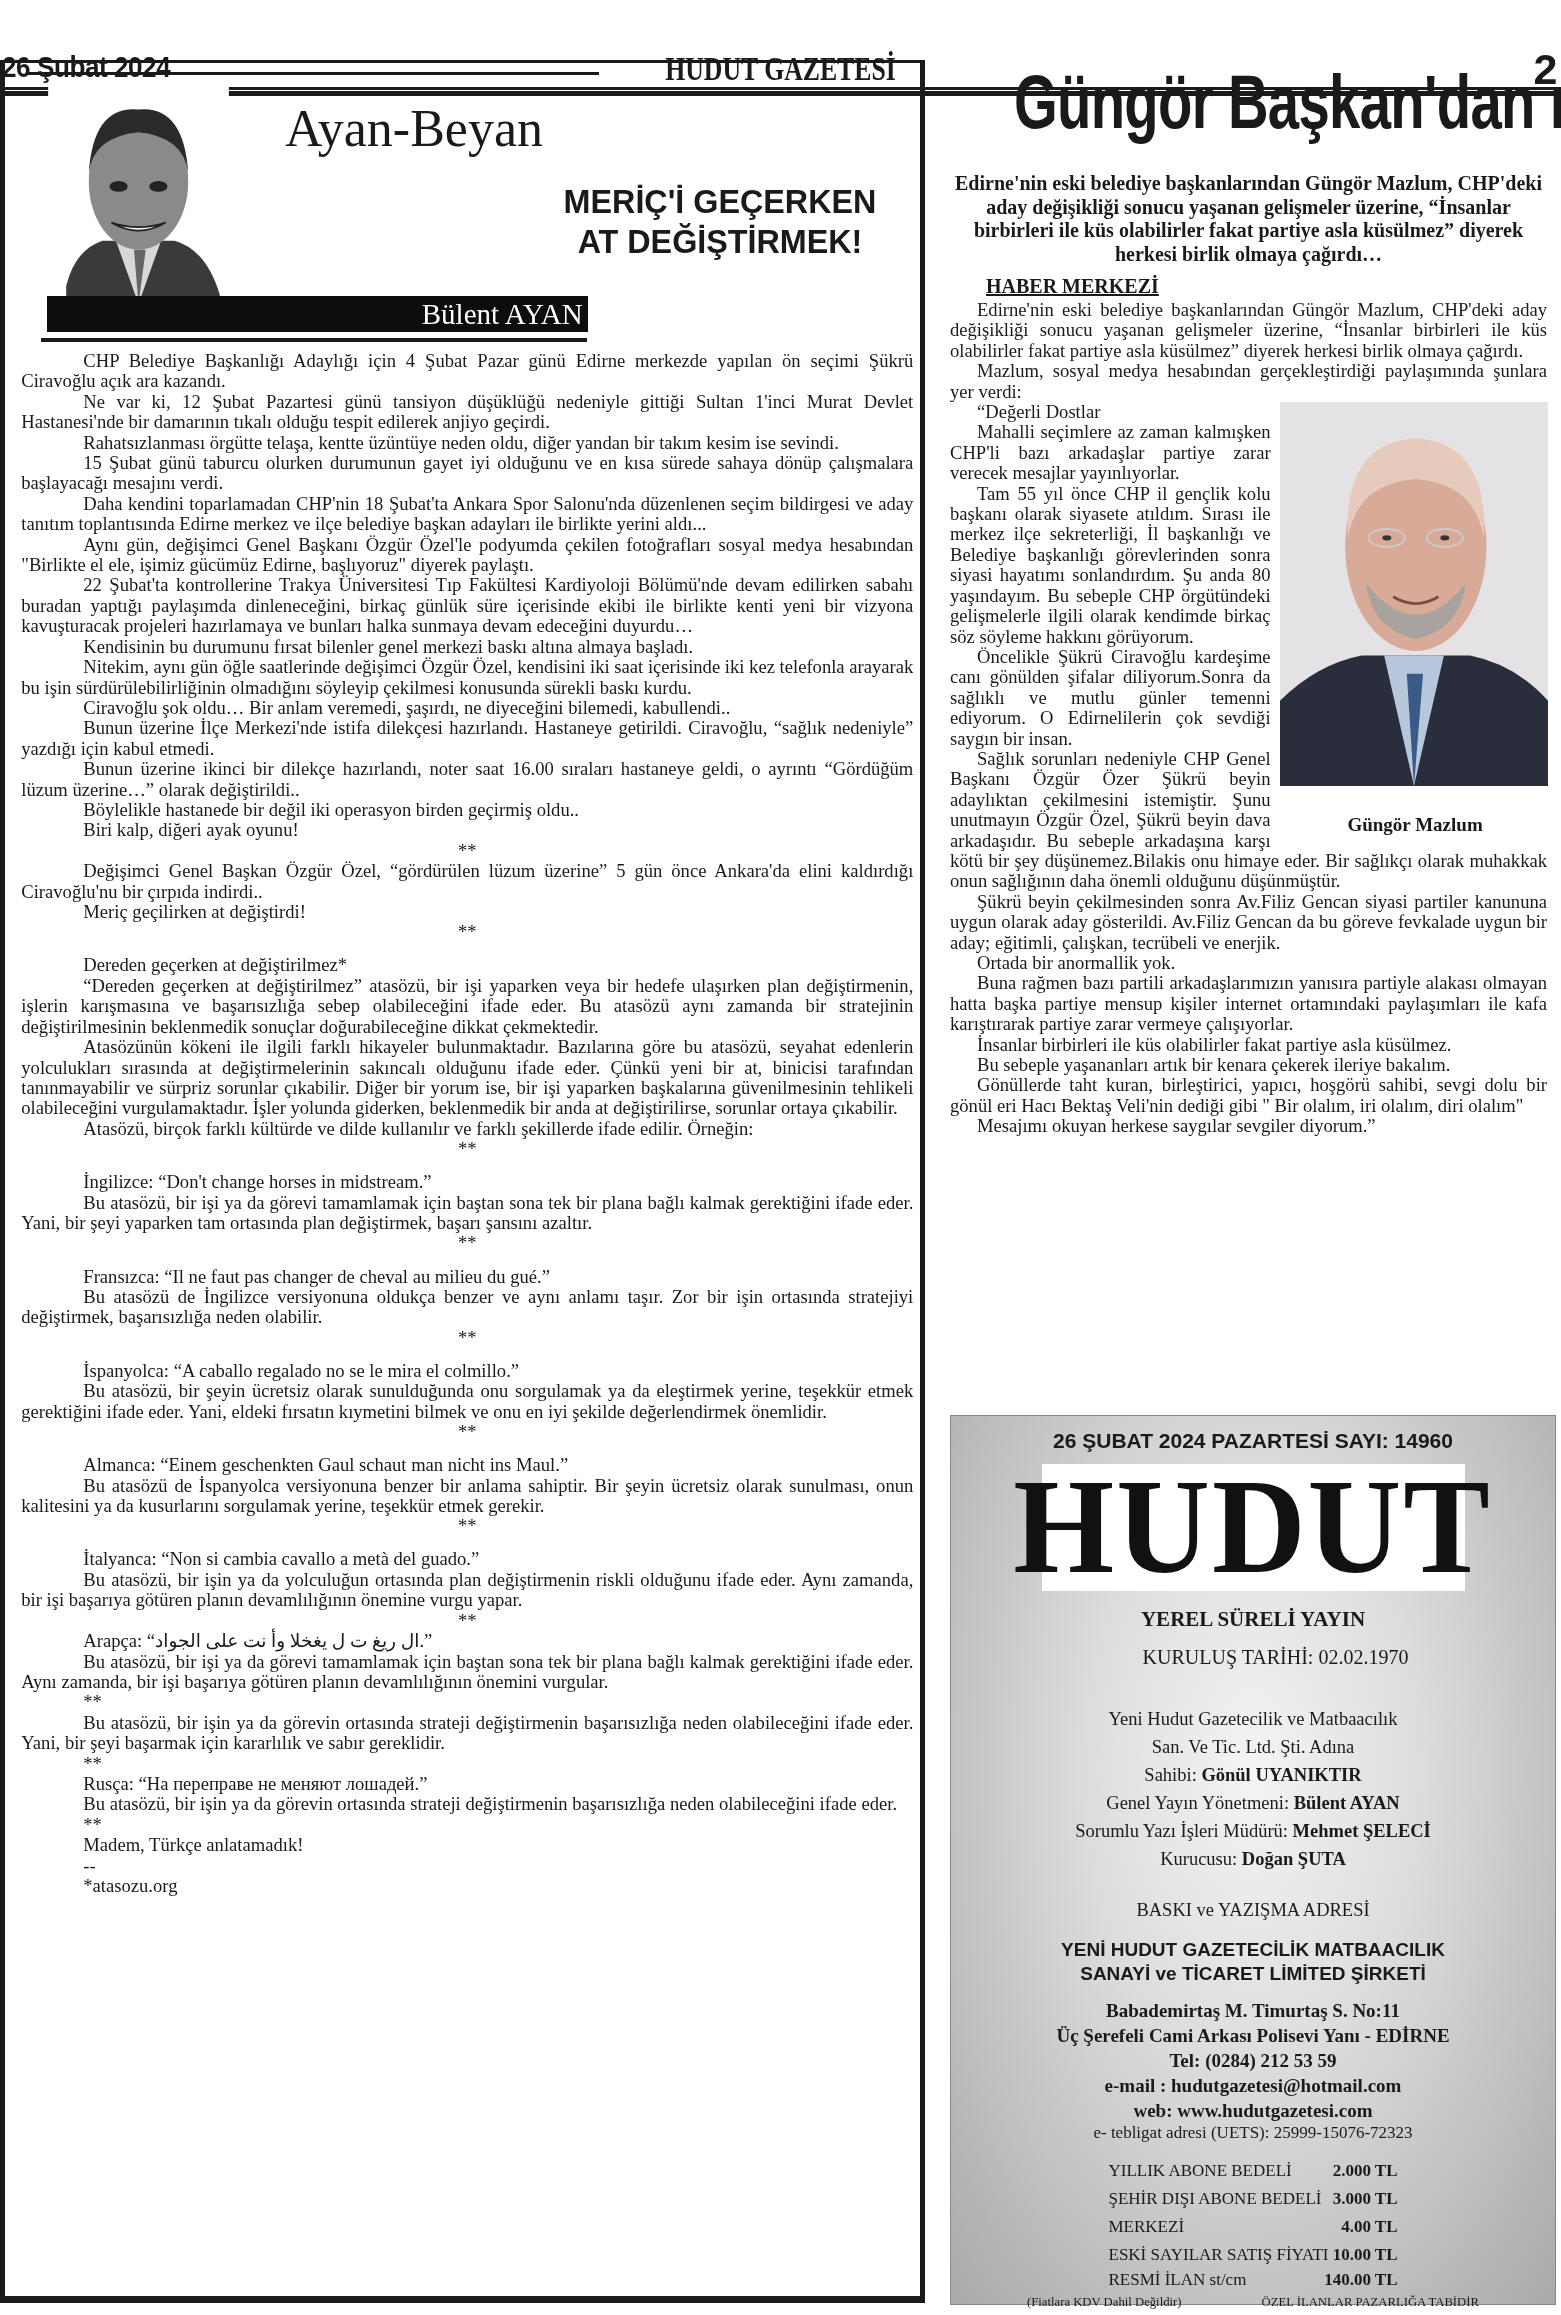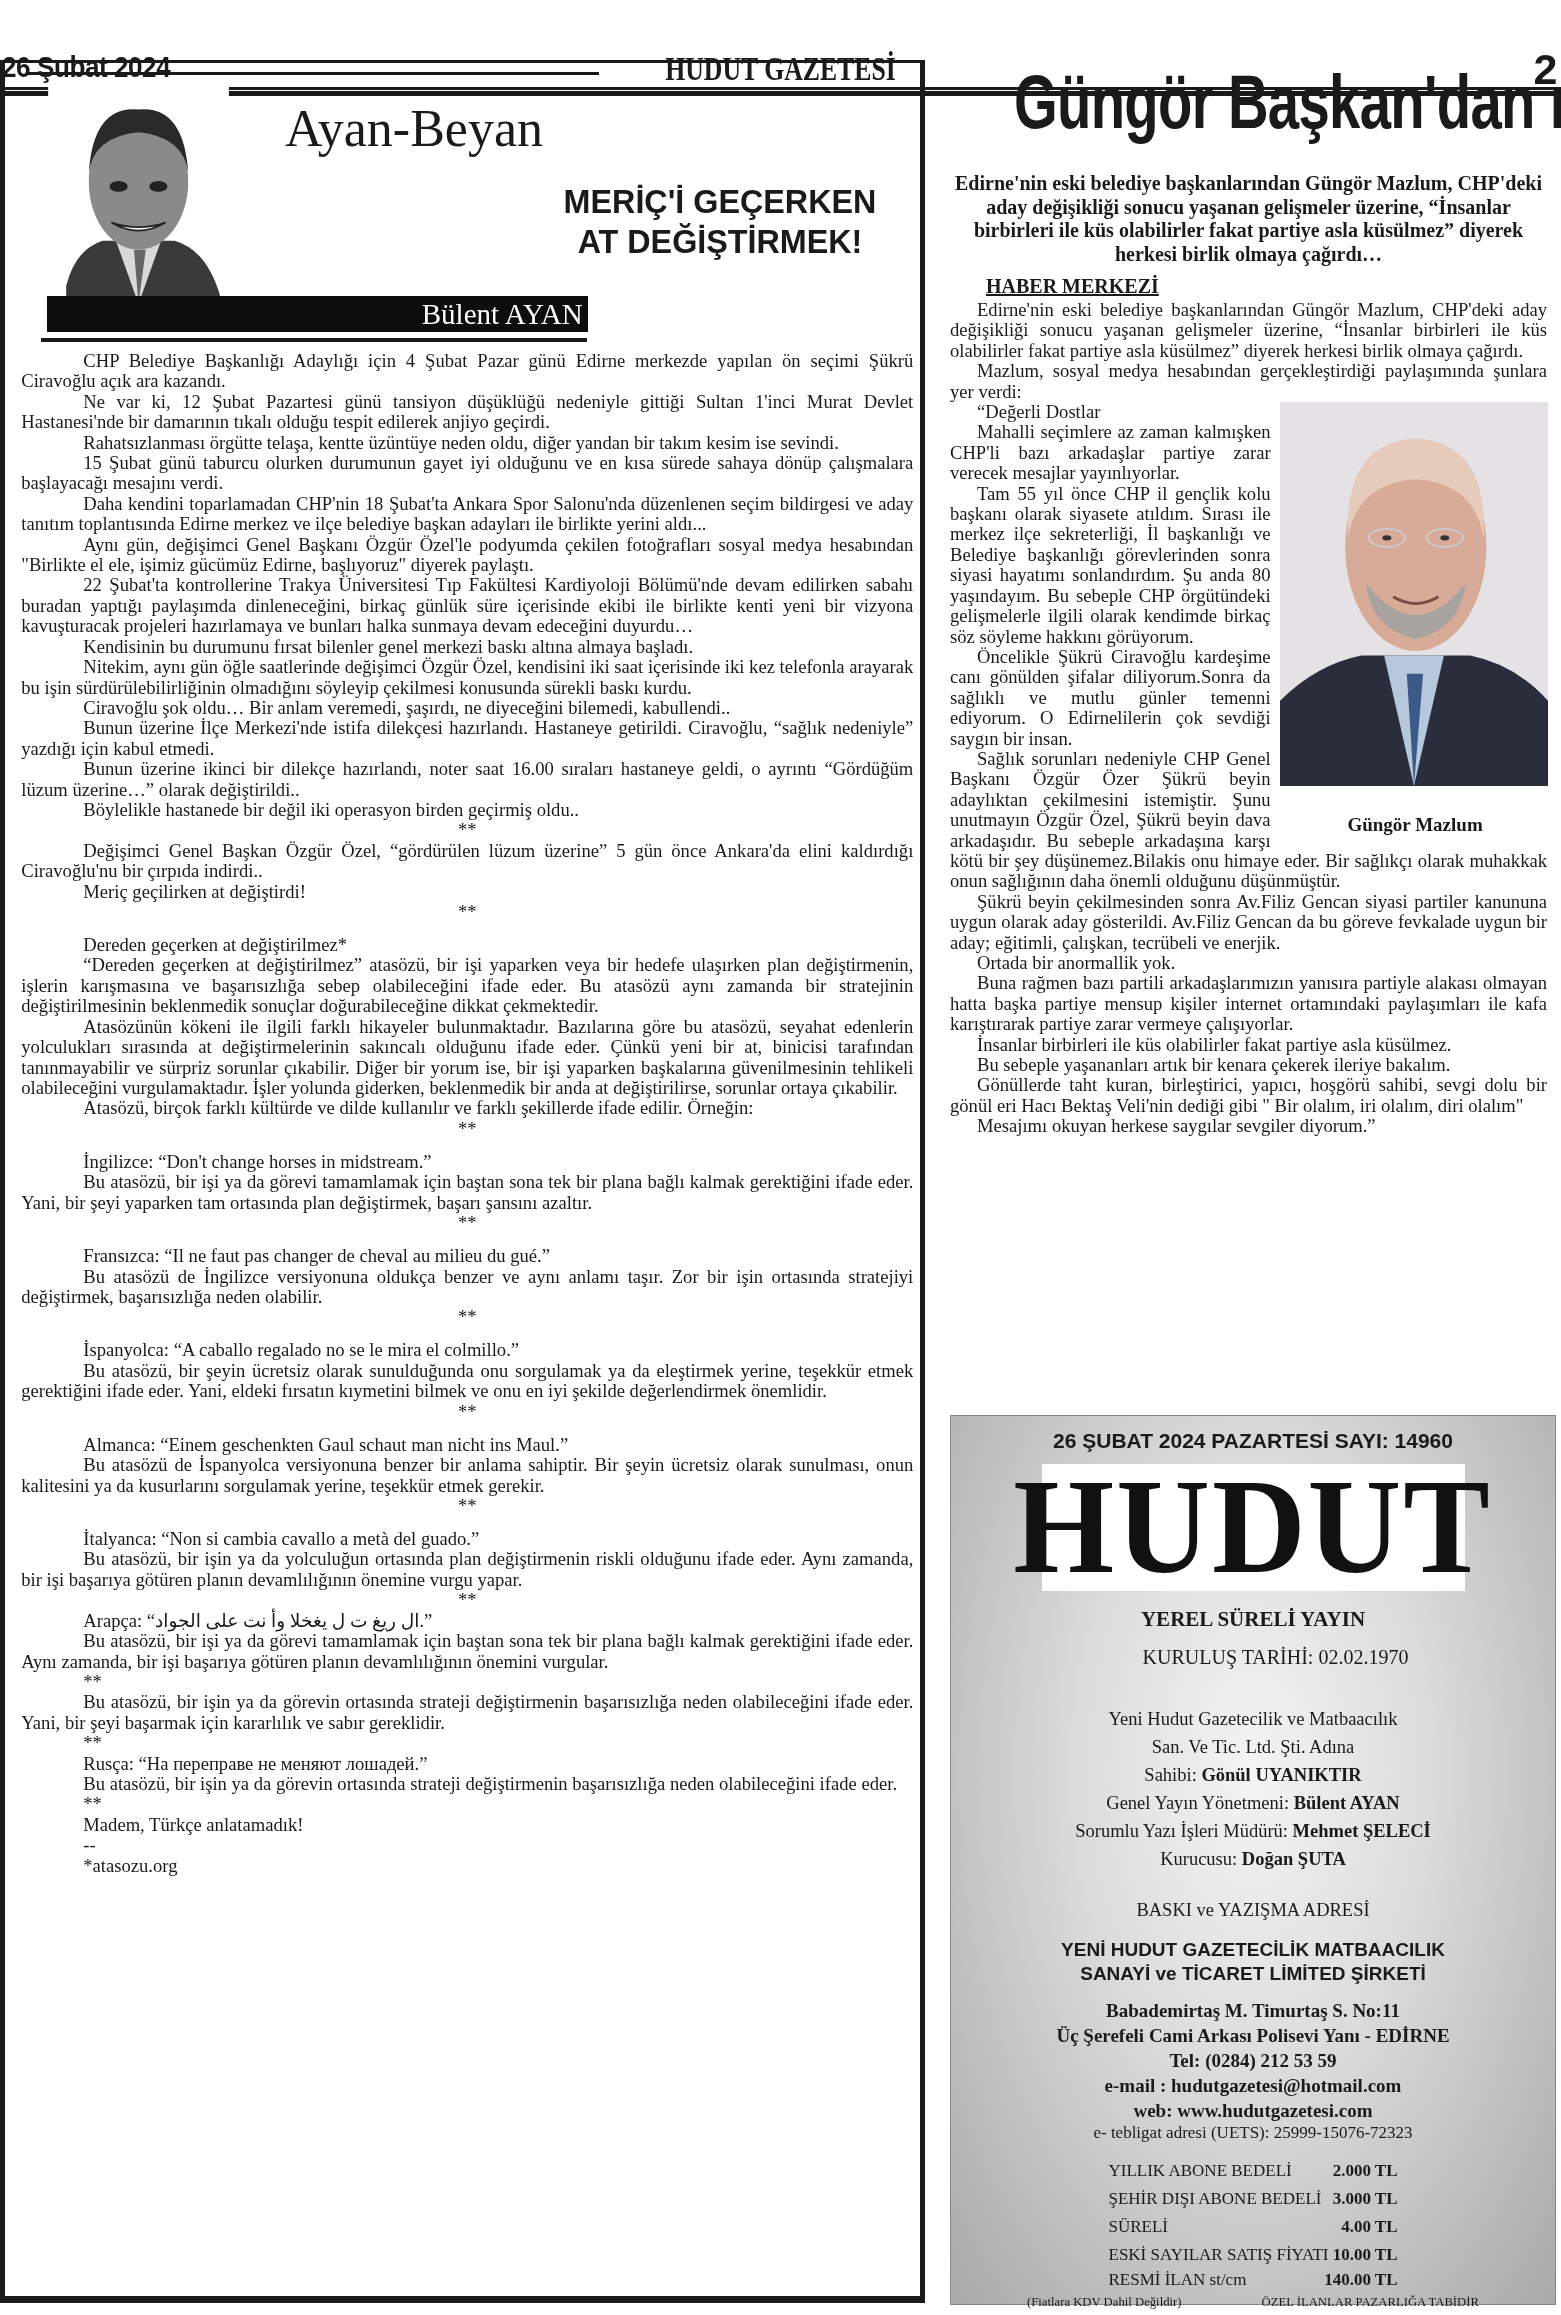--- a/index.html
+++ b/index.html
@@ -104,20 +104,21 @@
       <p>15 Şubat günü taburcu olurken durumunun gayet iyi olduğunu ve en kısa sürede sahaya dönüp çalışmalara başlayacağı mesajını verdi.</p>
       <p>Daha kendini toparlamadan CHP'nin 18 Şubat'ta Ankara Spor Salonu'nda düzenlenen seçim bildirgesi ve aday tanıtım toplantısında Edirne merkez ve ilçe belediye başkan adayları ile birlikte yerini aldı...</p>
       <p>Aynı gün, değişimci Genel Başkanı Özgür Özel'le podyumda çekilen fotoğrafları sosyal medya hesabından "Birlikte el ele, işimiz gücümüz Edirne, başlıyoruz" diyerek paylaştı.</p>
       <p>22 Şubat'ta kontrollerine Trakya Üniversitesi Tıp Fakültesi Kardiyoloji Bölümü'nde devam edilirken sabahı buradan yaptığı paylaşımda dinleneceğini, birkaç günlük süre içerisinde ekibi ile birlikte kenti yeni bir vizyona kavuşturacak projeleri hazırlamaya ve bunları halka sunmaya devam edeceğini duyurdu…</p>
       <p>Kendisinin bu durumunu fırsat bilenler genel merkezi baskı altına almaya başladı.</p>
       <p>Nitekim, aynı gün öğle saatlerinde değişimci Özgür Özel, kendisini iki saat içerisinde iki kez telefonla arayarak bu işin sürdürülebilirliğinin olmadığını söyleyip çekilmesi konusunda sürekli baskı kurdu.</p>
       <p>Ciravoğlu şok oldu… Bir anlam veremedi, şaşırdı, ne diyeceğini bilemedi, kabullendi..</p>
       <p>Bunun üzerine İlçe Merkezi'nde istifa dilekçesi hazırlandı. Hastaneye getirildi. Ciravoğlu, “sağlık nedeniyle” yazdığı için kabul etmedi.</p>
       <p>Bunun üzerine ikinci bir dilekçe hazırlandı, noter saat 16.00 sıraları hastaneye geldi, o ayrıntı “Gördüğüm lüzum üzerine…” olarak değiştirildi..</p>
       <p>Böylelikle hastanede bir değil iki operasyon birden geçirmiş oldu..</p>
+      <p>Biri kalp, diğeri ayak oyunu!</p>
       <p class="sep">**</p>
       <p>Değişimci Genel Başkan Özgür Özel, “gördürülen lüzum üzerine” 5 gün önce Ankara'da elini kaldırdığı Ciravoğlu'nu bir çırpıda indirdi..</p>
       <p>Meriç geçilirken at değiştirdi!</p>
       <p class="sep">**</p>
       <p class="gap">Dereden geçerken at değiştirilmez*</p>
       <p>“Dereden geçerken at değiştirilmez” atasözü, bir işi yaparken veya bir hedefe ulaşırken plan değiştirmenin, işlerin karışmasına ve başarısızlığa sebep olabileceğini ifade eder. Bu atasözü aynı zamanda bir stratejinin değiştirilmesinin beklenmedik sonuçlar doğurabileceğine dikkat çekmektedir.</p>
       <p>Atasözünün kökeni ile ilgili farklı hikayeler bulunmaktadır. Bazılarına göre bu atasözü, seyahat edenlerin yolculukları sırasında at değiştirmelerinin sakıncalı olduğunu ifade eder. Çünkü yeni bir at, binicisi tarafından tanınmayabilir ve sürpriz sorunlar çıkabilir. Diğer bir yorum ise, bir işi yaparken başkalarına güvenilmesinin tehlikeli olabileceğini vurgulamaktadır. İşler yolunda giderken, beklenmedik bir anda at değiştirilirse, sorunlar ortaya çıkabilir.</p>
       <p>Atasözü, birçok farklı kültürde ve dilde kullanılır ve farklı şekillerde ifade edilir. Örneğin:</p>
       <p class="sep">**</p>
       <p class="gap">İngilizce: “Don't change horses in midstream.”</p>
@@ -223,21 +224,21 @@
   <div class="imp-prices" id="price-list">
       <div class="row">
         <span>YILLIK ABONE BEDELİ</span>
         <span class="v">2.000 TL</span>
       </div>
       <div class="row">
         <span>ŞEHİR DIŞI ABONE BEDELİ</span>
         <span class="v">3.000 TL</span>
       </div>
       <div class="row">
-        <span>SÜRELİ</span>
+        <span>MERKEZİ</span>
         <span class="v">4.00 TL</span>
       </div>
       <div class="row">
         <span>ESKİ SAYILAR SATIŞ FİYATI</span>
         <span class="v">10.00 TL</span>
       </div>
       <div class="row tight">
         <span>RESMİ İLAN st/cm</span>
         <span class="v">140.00 TL</span>
       </div>

